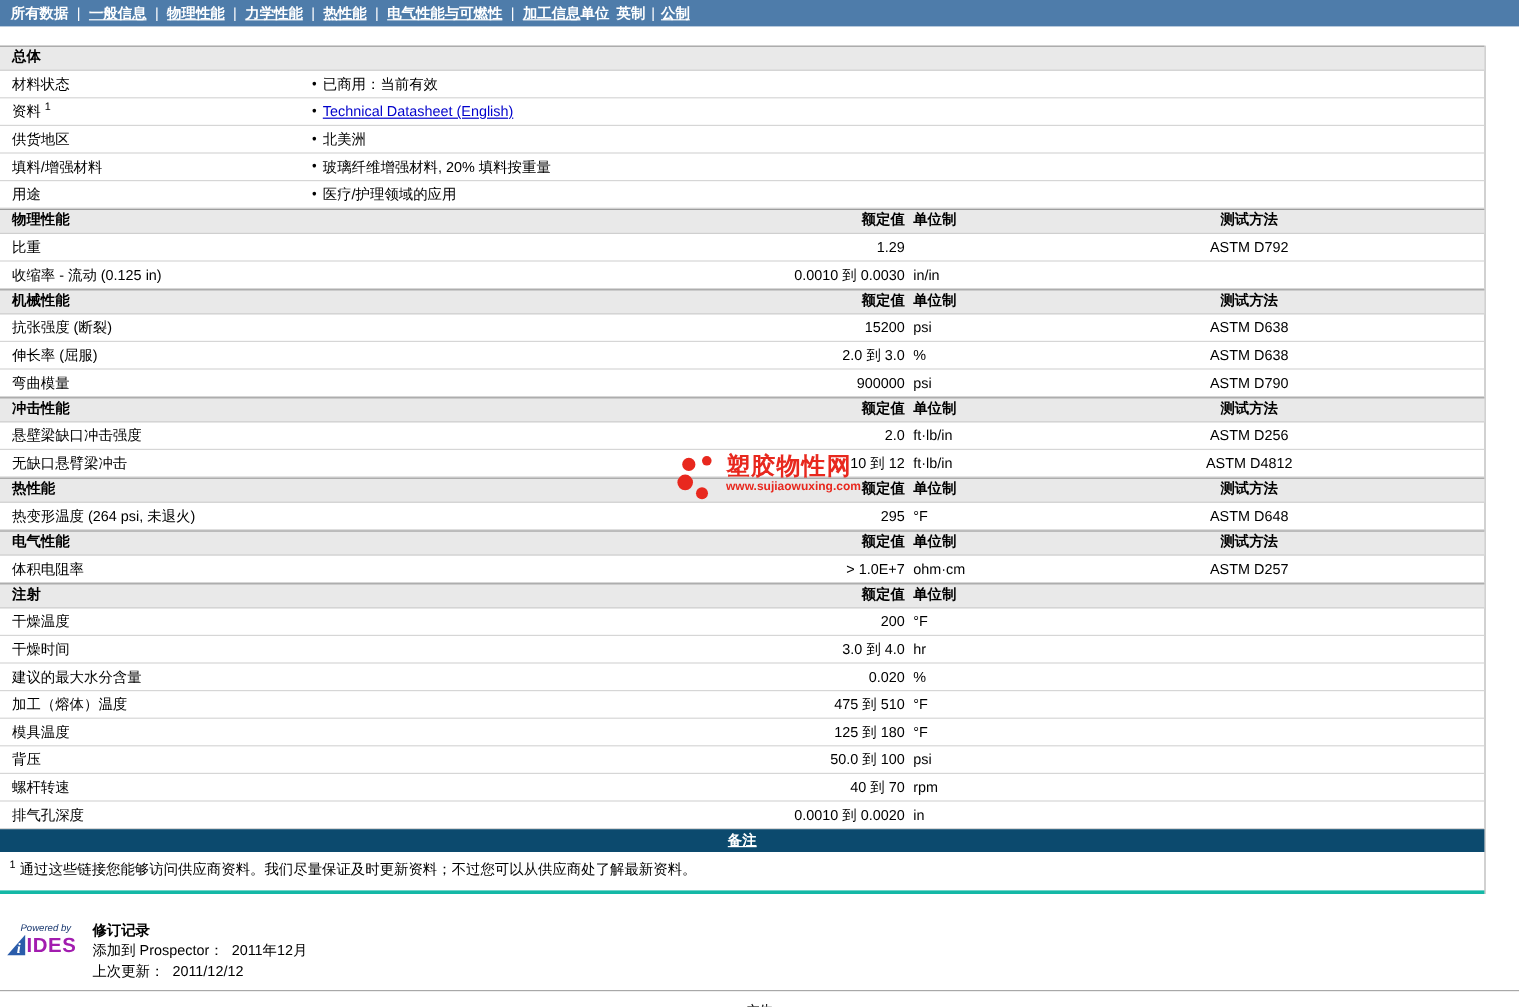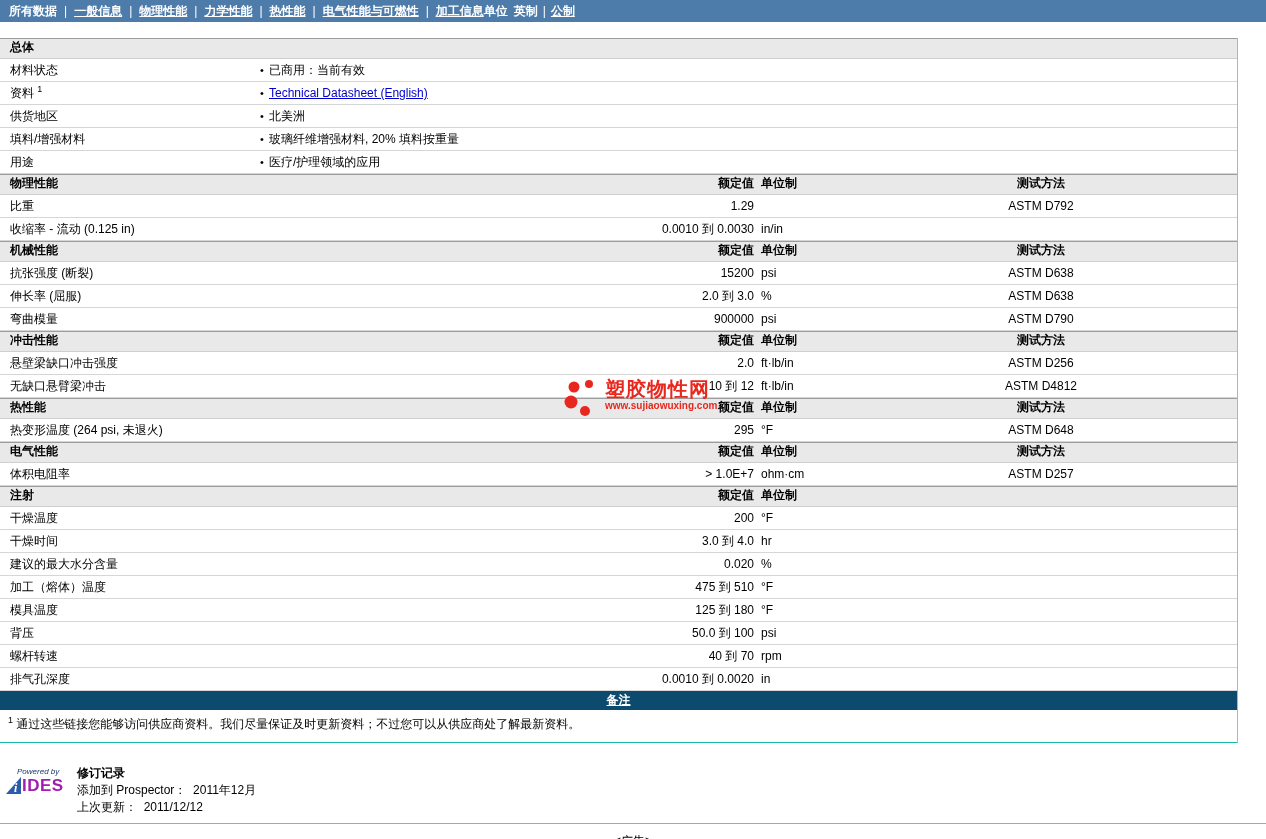--- a/index.html
+++ b/index.html
@@ -35,21 +35,21 @@
   .c-fill  { width:91px; }
   .g-label { width:255px; padding-left:10px; white-space:nowrap; }
   .g-bullet{ width:14px; text-align:center; font-size:11px; }
   .g-value a { color:#0000cc; text-decoration:underline; cursor:pointer; }
   sup { font-size:9px; }
   
   .notes-bar {
     height:19px; line-height:19px; background:#0c4a6e; color:#fff;
     font-weight:bold; text-align:center;text-decoration:underline;
   }
-  .footnote { padding:5px 8px 9px 8px; border-bottom:1px solid #14b8a6; }
+  .footnote { padding:5px 8px 9px 8px; border-bottom:3px solid #14b8a6; }
   
   .watermark {
     position:absolute; left:564px; top:378px; display:flex; align-items:flex-start;
     pointer-events:none; z-index:5;
   }
   .wm-text { margin-left:4px; }
   .wm-name { font-size:20px; font-weight:bold; letter-spacing:1px; line-height:22px; }
   .wm-url  { font-size:10px; font-weight:bold; line-height:11px; }
   
   .footer { display:flex; margin-top:20px; padding:2px 4px 0 5px; line-height:17px; }

